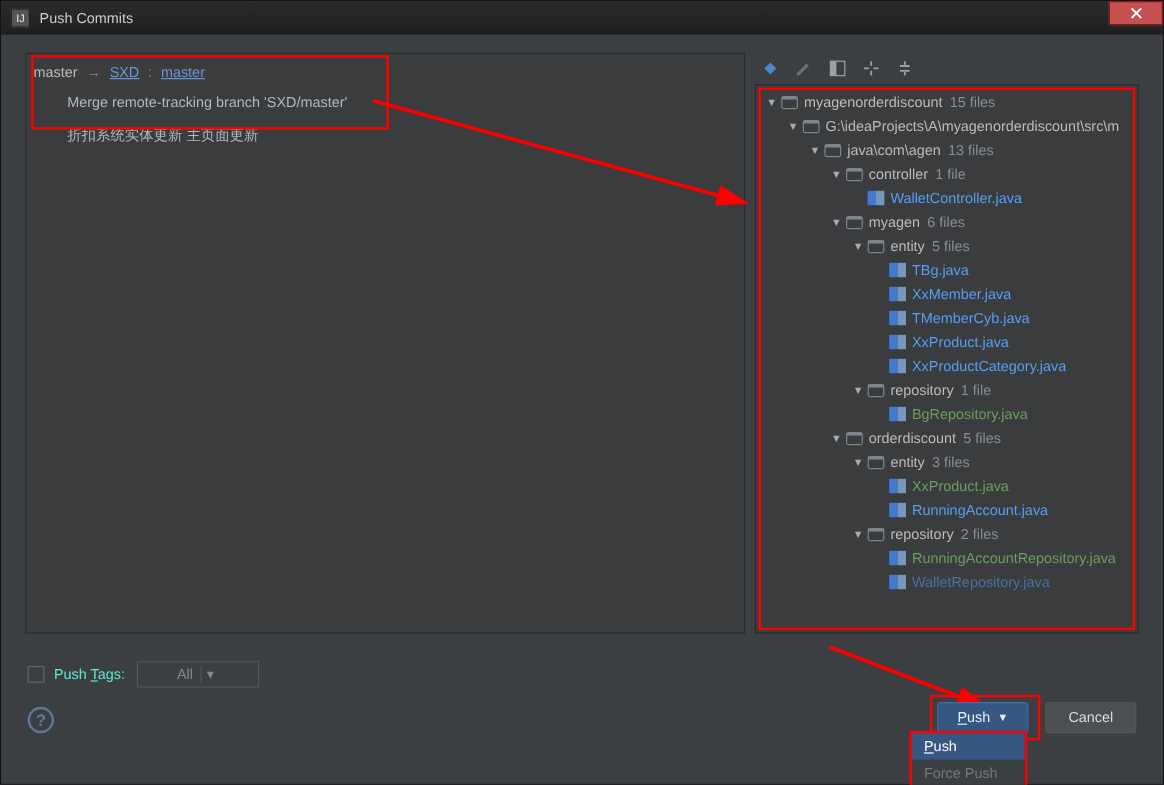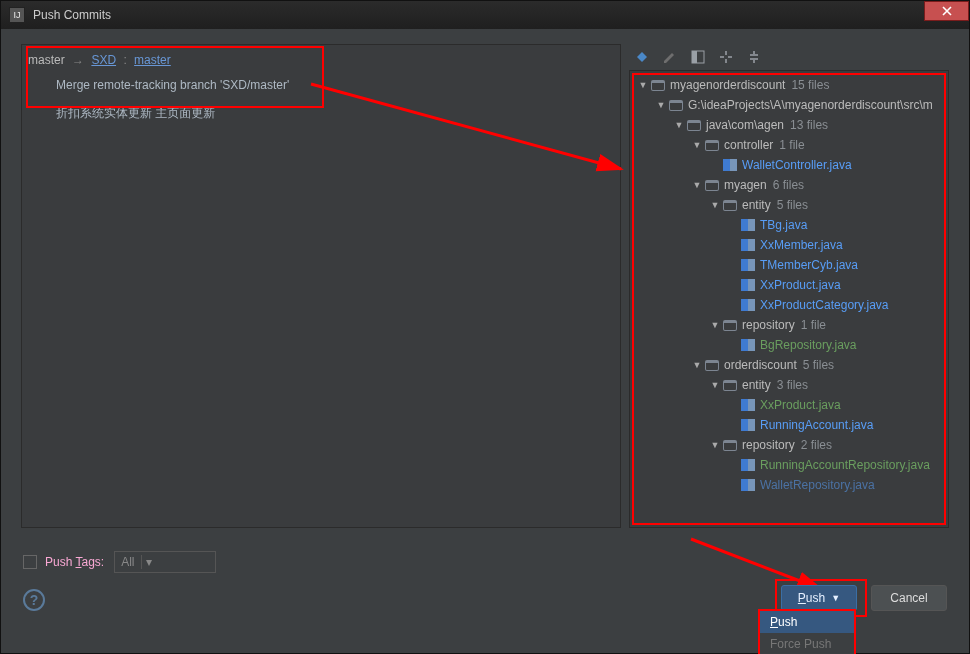--- a/index.html
+++ b/index.html
@@ -42,21 +42,21 @@
   .tree-row .node-suffix { color: #8a8f94; }
 
   .folder-icon { width: 14px; height: 11px; border: 1px solid #7c8591; border-top: 3px solid #7c8591; border-radius: 2px; }
   .java-icon { width: 14px; height: 12px; display: inline-flex; }
   .java-icon .j { width: 7px; height: 12px; background: #3f7bd1; }
   .java-icon .c { width: 7px; height: 12px; background: #7896b9; }
 
   
   .push-tags-row { position: absolute; left: 22px; bottom: 80px; display: flex; align-items: center; color: #bbb; }
   .push-tags-row .cb { width: 14px; height: 14px; border: 1px solid #666; background: #3c3f41; margin-right: 8px; }
-  .push-tags-row .combo { margin-left: 10px; width: 102px; height: 22px; border: 1px solid #555; background: #3c3f41; display: flex; align-items: center; justify-content: flex-start; padding: 0 6px; color: #888; }
+  .push-tags-row .combo { margin-left: 10px; width: 102px; height: 22px; border: 1px solid #555; background: #3c3f41; display: flex; align-items: center; justify-content: center; padding: 0 6px; color: #888; }
   .push-tags-row .combo .dd { width: 16px; text-align: center; color: #888; border-left: 1px solid #555; margin-left: 6px; }
 
   .help-icon { position: absolute; left: 22px; bottom: 42px; width: 22px; height: 22px; border-radius: 50%; border: 2px solid #5a7a9a; color: #5a7a9a; display: flex; align-items: center; justify-content: center; font-weight: bold; font-size: 14px; }
 
   .btn-row { position: absolute; right: 22px; bottom: 42px; display: flex; gap: 14px; }
   .btn { min-width: 76px; height: 26px; border: 1px solid #555; background: #4c5052; color: #ddd; display: flex; align-items: center; justify-content: center; cursor: pointer; padding: 0 12px; border-radius: 3px; }
   .btn.primary { background: #365880; border-color: #3a6ea5; color: #e6f0ff; }
   .btn.primary .caret { margin-left: 6px; font-size: 9px; }
   .push-wrap { position: relative; }
   .push-highlight { position: absolute; left: -6px; top: -6px; width: 92px; height: 38px; border: 2px solid #ff0000; pointer-events: none; }
@@ -346,21 +346,21 @@
       <defs>
           <marker id="ah2" markerWidth="10" markerHeight="10" refX="8" refY="3" orient="auto">
             <path d="M0,0 L0,6 L9,3 z" fill="#ff0000"></path>
           </marker>
         </defs>
       <line x1="10" y1="10" x2="140" y2="60" stroke="#ff0000" stroke-width="3" marker-end="url(#ah2)"></line>
     </svg>
 
     <div class="push-tags-row">
       <span class="cb"></span>
-      <span><span style="color:#f9a8d4;">Push <span class="underline">T</span>ags:</span></span>
+      <span><span style="color:#5eead4;">Push <span class="underline">T</span>ags:</span></span>
       <span class="combo">
         <span>All</span>
         <span class="dd">▾</span>
       </span>
     </div>
 
     <div class="help-icon">?</div>
 
     <div class="btn-row">
       <div class="push-wrap">

